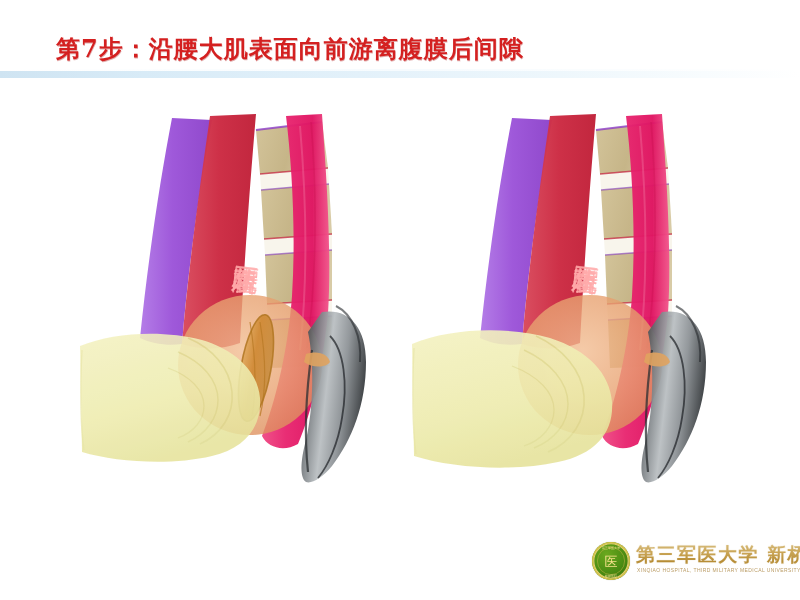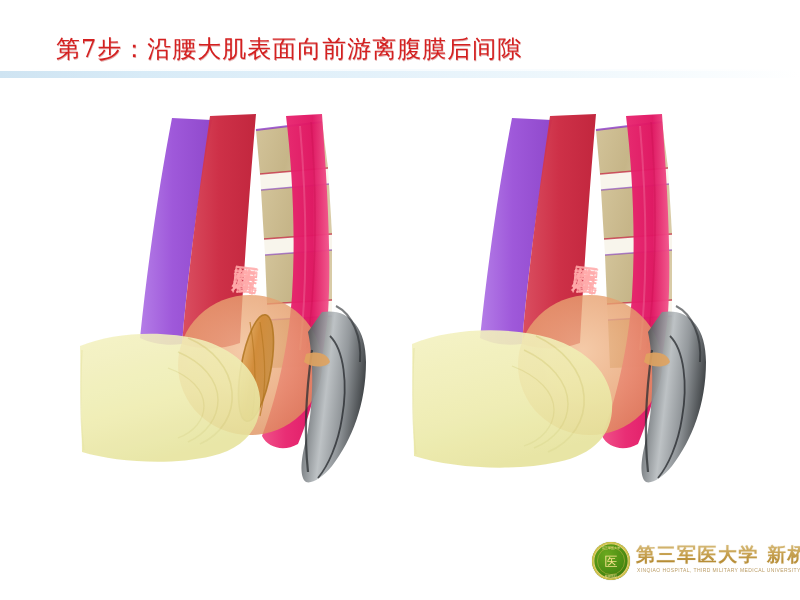--- a/index.html
+++ b/index.html
@@ -26,21 +26,21 @@
     top: 0;
     width: 800px;
     height: 80px;
   }
   .slide-title {
     position: absolute;
     left: 56px;
     top: 33px;
     font-family: "DejaVu Serif", "Liberation Serif", serif;
     font-size: 24px;
-    font-weight: normal;
+    font-weight: bold;
     color: #d42020;
     letter-spacing: 1px;
     white-space: nowrap;
     text-shadow: 0.5px 0.5px 0 rgba(170,20,20,0.35);
   }
   .title-rule {
     position: absolute;
     left: 0;
     top: 71px;
     width: 800px;

